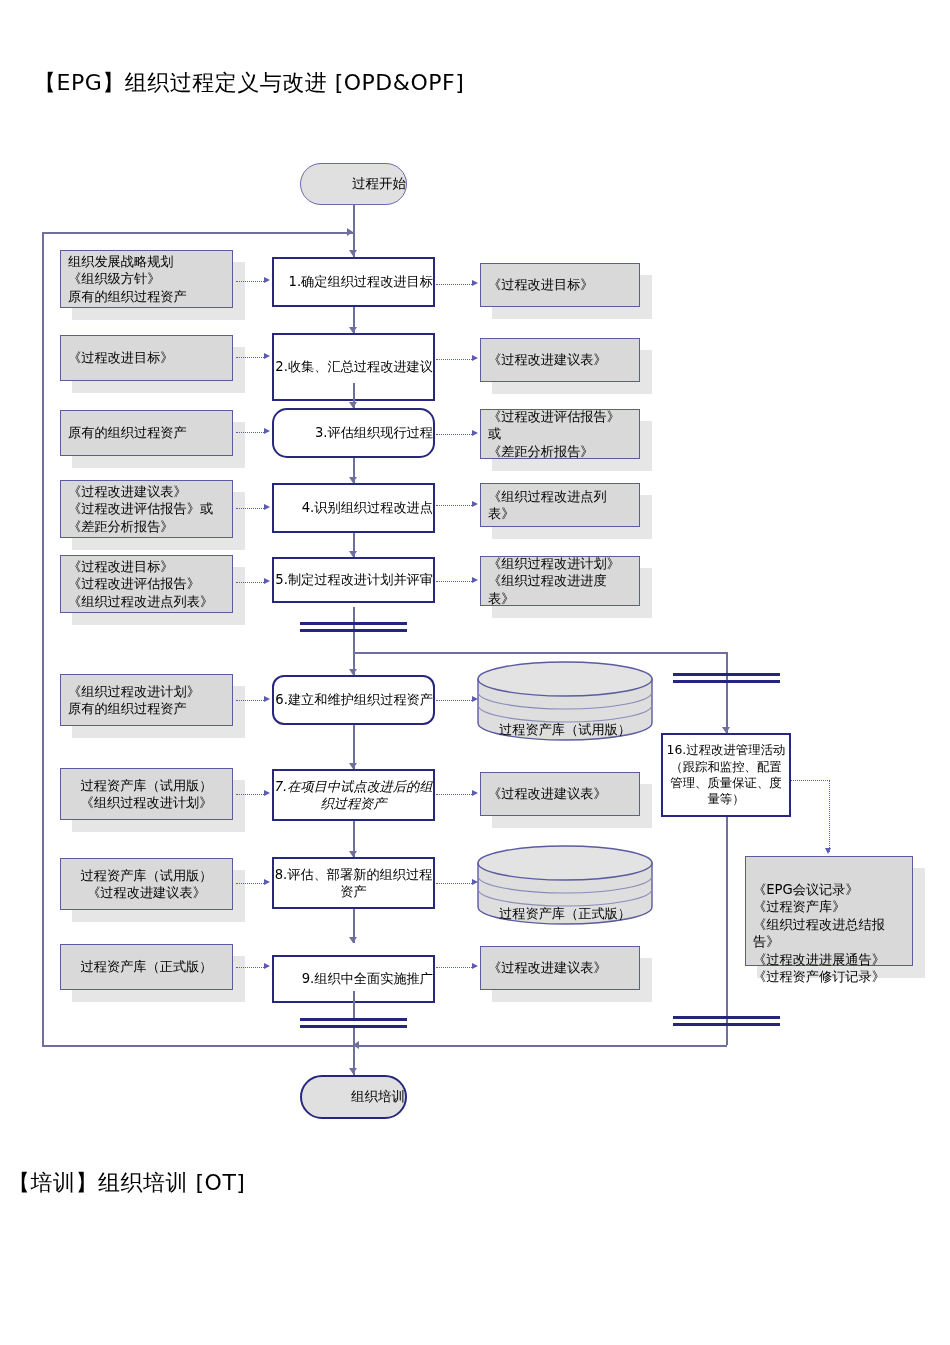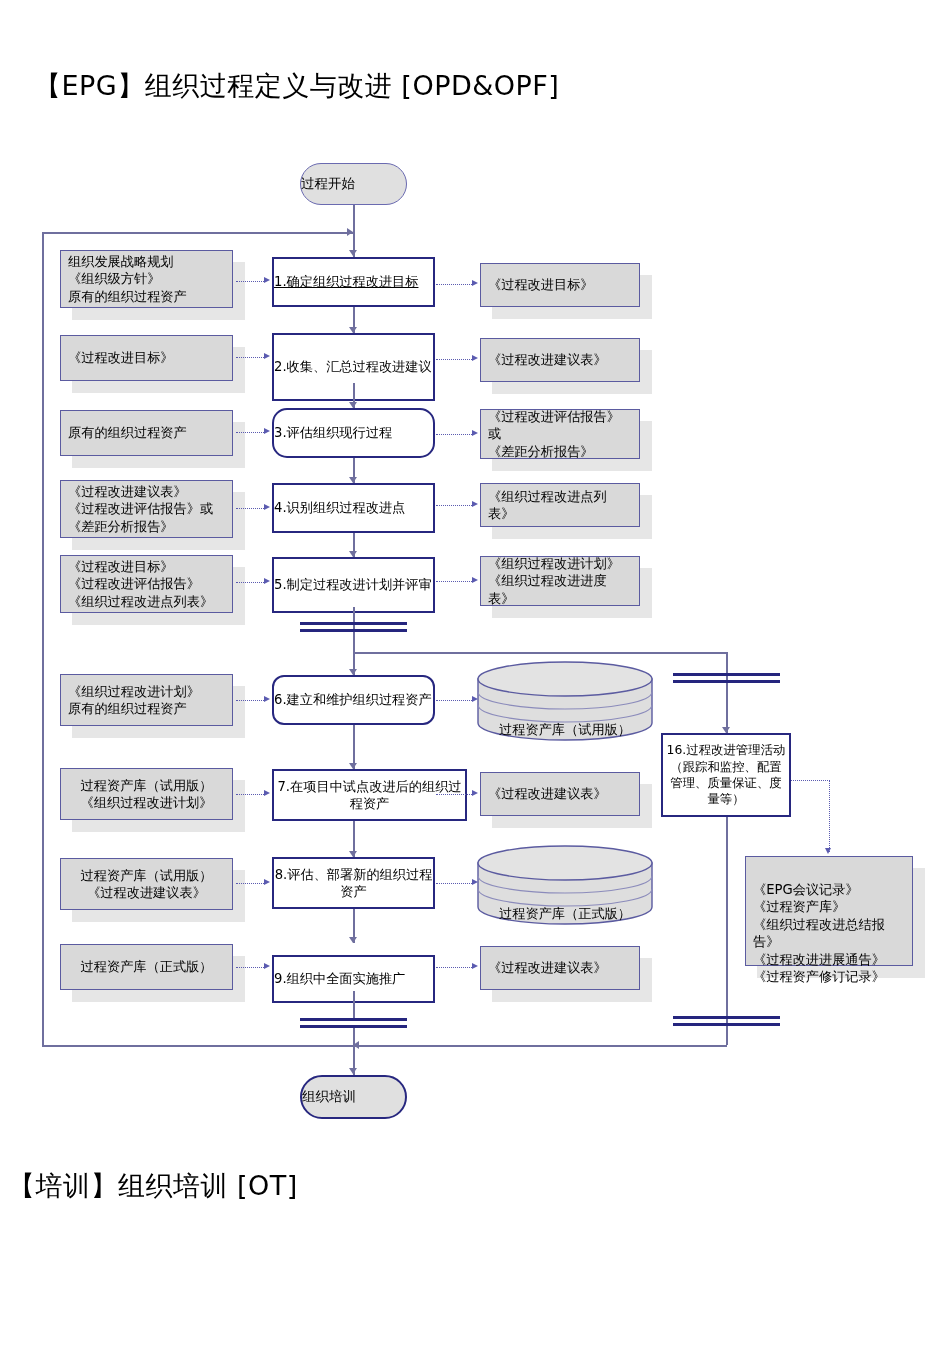--- a/index.html
+++ b/index.html
@@ -10,35 +10,35 @@
   body {
     width: 950px;
     height: 1345px;
     position: relative;
     font-family: "DejaVu Sans", "Liberation Sans", sans-serif;
     color: #000000;
     overflow: hidden;
   }
   .title {
     position: absolute;
-    font-size: 27px;
+    font-size: 22px;
     letter-spacing: 0.5px;
     white-space: nowrap;
     color: #000;
   }
   #title-top { left: 34px; top: 68px; }
   #title-bottom { left: 8px; top: 1168px; }
 
   
   .shape {
     position: absolute;
     box-sizing: border-box;
     display: flex;
     align-items: center;
-    justify-content: flex-start;
+    justify-content: flex-end;
     text-align: center;
     font-size: 13.2px;
     line-height: 1.32;
     color: #000;
   }
   .shadow {
     position: absolute;
     background: #e6e6e6;
     box-sizing: border-box;
   }
@@ -200,39 +200,39 @@
 <div class="shape data center" style="left:60px; top:858px; width:173px; height:52px; white-space:pre-line;">
   <span>过程资产库（试用版）
 《过程改进建议表》</span>
 </div>
 
 <div class="shadow" style="left:72px; top:956px; width:173px; height:46px;"></div>
 <div class="shape data center" style="left:60px; top:944px; width:173px; height:46px; white-space:pre-line;">
   <span>过程资产库（正式版）</span>
 </div>
 
-<div class="shape proc" style="left:272px; top:257px; width:163px; height:50px;text-decoration:underline;">
+<div class="shape proc" style="left:272px; top:257px; width:163px; height:50px;">
   <span>1.确定组织过程改进目标</span>
 </div>
 <div class="shape proc" style="left:272px; top:333px; width:163px; height:68px;">
   <span>2.收集、汇总过程改进建议</span>
 </div>
 <div class="shape proc" style="left:272px; top:408px; width:163px; height:50px;border-radius:15px;">
   <span>3.评估组织现行过程</span>
 </div>
 <div class="shape proc" style="left:272px; top:483px; width:163px; height:50px;">
   <span>4.识别组织过程改进点</span>
 </div>
-<div class="shape proc" style="left:272px; top:557px; width:163px; height:56px;">
+<div class="shape proc" style="left:272px; top:557px; width:163px; height:46px;">
   <span>5.制定过程改进计划并评审</span>
 </div>
 <div class="shape proc" style="left:272px; top:675px; width:163px; height:50px;border-radius:12px;">
   <span>6.建立和维护组织过程资产</span>
 </div>
-<div class="shape proc" style="left:272px; top:769px; width:195px; height:52px;">
+<div class="shape proc" style="left:272px; top:769px; width:163px; height:52px;font-style:italic;">
   <span>7.在项目中试点改进后的组织过程资产</span>
 </div>
 <div class="shape proc" style="left:272px; top:857px; width:163px; height:52px;">
   <span>8.评估、部署新的组织过程资产</span>
 </div>
 <div class="shape proc" style="left:272px; top:955px; width:163px; height:48px;">
   <span>9.组织中全面实施推广</span>
 </div>
 <div class="shape proc" style="left:661px; top:733px; width:130px; height:84px; font-size:12.4px; padding:2px 3px;">
   <span>16.过程改进管理活动（跟踪和监控、配置管理、质量保证、度量等）</span>

